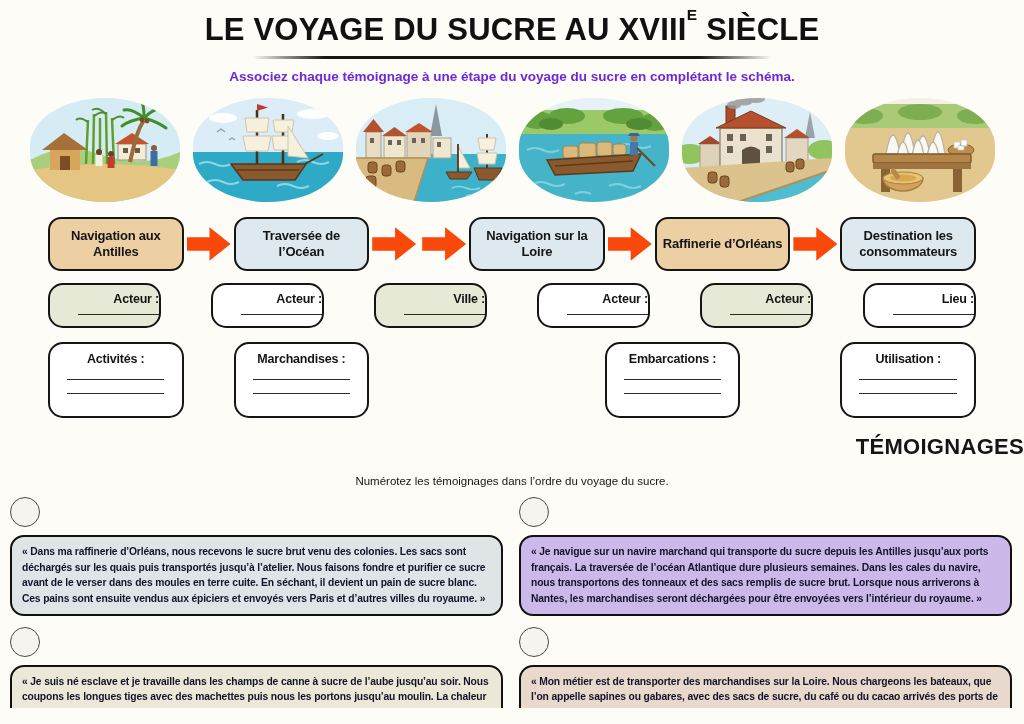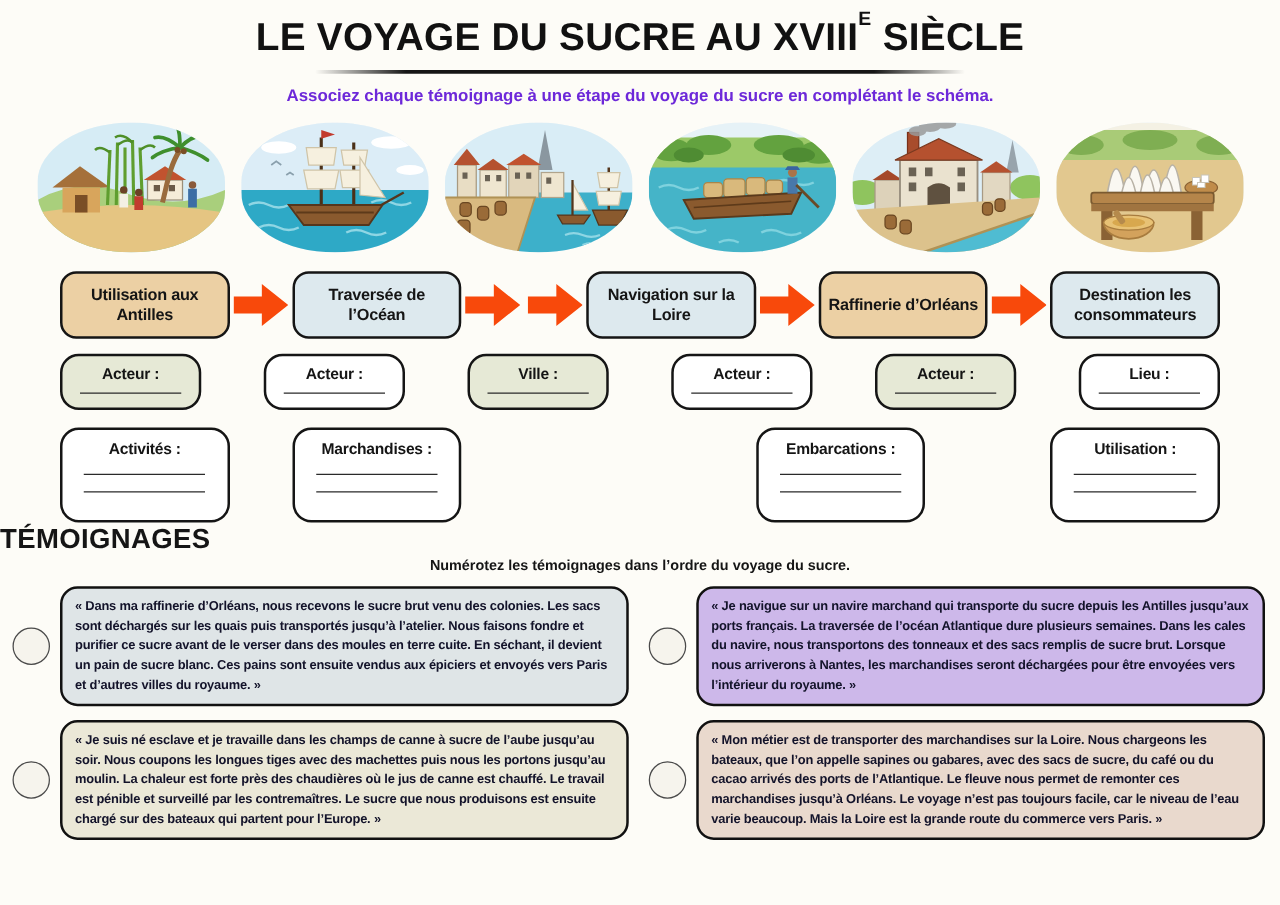--- a/index.html
+++ b/index.html
@@ -32,36 +32,36 @@
   .tan  { background:#ecd0a4; }
   .blue { background:#dde9ee; }
   .green{ background:#e6e9d6; }
   .white{ background:#ffffff; }
 
   .arrow { width:44px; height:38px; background:#f8490b;
            clip-path:polygon(0 32%,52% 32%,52% 6%,100% 50%,52% 94%,52% 68%,0 68%); }
 
   .fields-row { margin-top:12px; }
   .fieldbox { width:100%; height:45px; border:2px solid #151515; border-radius:15px;
-              display:flex; flex-direction:column; align-items:center; justify-content:flex-start;
+              display:flex; flex-direction:column; align-items:flex-end; justify-content:flex-start;
               padding-top:7px; font-size:12.5px; font-weight:bold; letter-spacing:-.2px; }
   .fields2-row { margin-top:14px; }
   .fieldbox2 { width:100%; height:76px; border:2px solid #151515; border-radius:15px; background:#fff;
                display:flex; flex-direction:column; align-items:center; justify-content:flex-start;
                padding-top:8px; font-size:12.5px; font-weight:bold; letter-spacing:-.2px; }
   .wline { width:74%; border-bottom:1.6px solid #2a2a2a; height:0; margin-top:13px; }
   .fieldbox .wline { margin-top:8px; }
   .ghost { visibility:hidden; }
 
   
-  .tem-head { text-align:left; font-size:22px; font-weight:bold; letter-spacing:.3px; }
-  .tem-instr { margin-top:3px; text-align:center; font-size:11.5px; font-weight:bold; }
+  .tem-head { margin-top:16px; text-align:right; font-size:22px; font-weight:bold; letter-spacing:.3px; }
+  .tem-instr { margin-top:15px; text-align:center; font-size:11.5px; font-weight:normal; }
   .tgrid { margin-top:10px; padding:0 12px 0 10px; display:grid; grid-template-columns:1fr 1fr;
            column-gap:16px; row-gap:11px; }
-  .titem { display:flex; align-items:center; gap:8px; }
+  .titem { display:flex; gap:8px;flex-direction:column; }
   .circle { flex:0 0 30px; width:30px; height:30px; border-radius:50%; background:#f6f4ed; border:1.6px solid #4a4a4a; }
   .tbox { flex:1 1 auto; border:2px solid #111; border-radius:14px; padding:7px 10px;
           font-size:10.3px; font-weight:bold; letter-spacing:-.15px; line-height:1.52; color:#13132a; }
   .t1 { background:#dfe5e7; }
   .t2 { background:#cdb8ea; }
   .t3 { background:#ebe8d7; }
   .t4 { background:#e9d9cd; }
 </style>
 </head>
 <body>
@@ -314,21 +314,21 @@
           <ellipse cx="58" cy="80" rx="13" ry="3.6" fill="#d8a84e"></ellipse>
           <rect x="48" y="70" width="5" height="12" rx="2" transform="rotate(-35 50 76)" fill="#b58a4c"></rect>
         </svg>
       </div>
     </div>
   </div>
 
   <div class="row stages-row">
     <div class="cell">
         <div class="stage tan">
-          <span>Utilisation aux Antilles</span>
+          <span>Navigation aux Antilles</span>
         </div>
       </div>
     <div class="gapcell">
         <div class="arrow"></div>
       </div>
     <div class="cell">
         <div class="stage blue">
           <span>Traversée de l’Océan</span>
         </div>
       </div>

